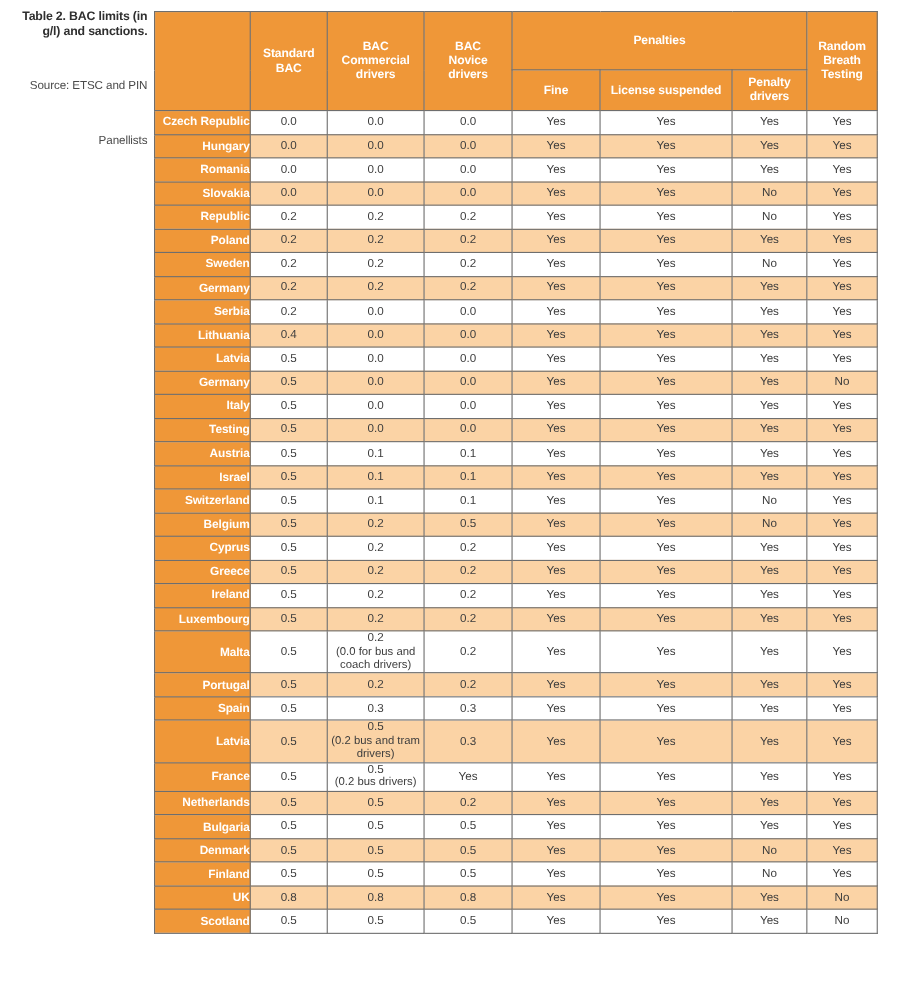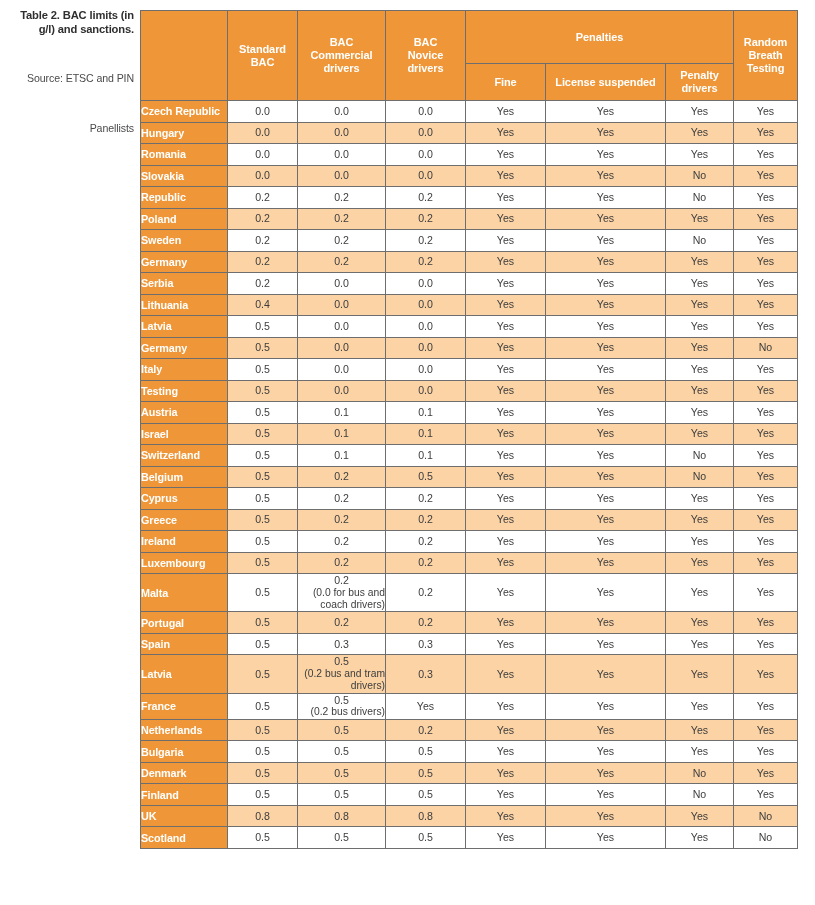--- a/index.html
+++ b/index.html
@@ -76,21 +76,21 @@
     letter-spacing: -0.1px;
   }
   th.corner-cell { background: #ef9738; }
 
   
   td.row-label {
     background: #ef9738;
     color: #ffffff;
     font-size: 10.8px;
     font-weight: bold;
-    text-align: left;
+    text-align: right;
     padding-left: 7px;
     letter-spacing: -0.1px;
     vertical-align: middle;
     height: 21.5px;
   }
   
   td.cell {
     background: #ffffff;
     color: #3d3d3d;
     font-size: 10.6px;
@@ -100,21 +100,20 @@
     height: 21.5px;
     padding: 1px 2px;
   }
   tr.alt td.cell { background: #fbd3a5; }
   tr.alt td.row-label { background: #ef9738; }
 
   td.cell .sub {
     display: block;
     font-size: 10.3px;
     line-height: 12.4px;
-    text-align: right;
   }
 
   
   col.c-country { width: 87px; }
   col.c-std     { width: 70px; }
   col.c-comm    { width: 88px; }
   col.c-nov     { width: 80px; }
   col.c-fine    { width: 80px; }
   col.c-lic     { width: 120px; }
   col.c-pen     { width: 68px; }

